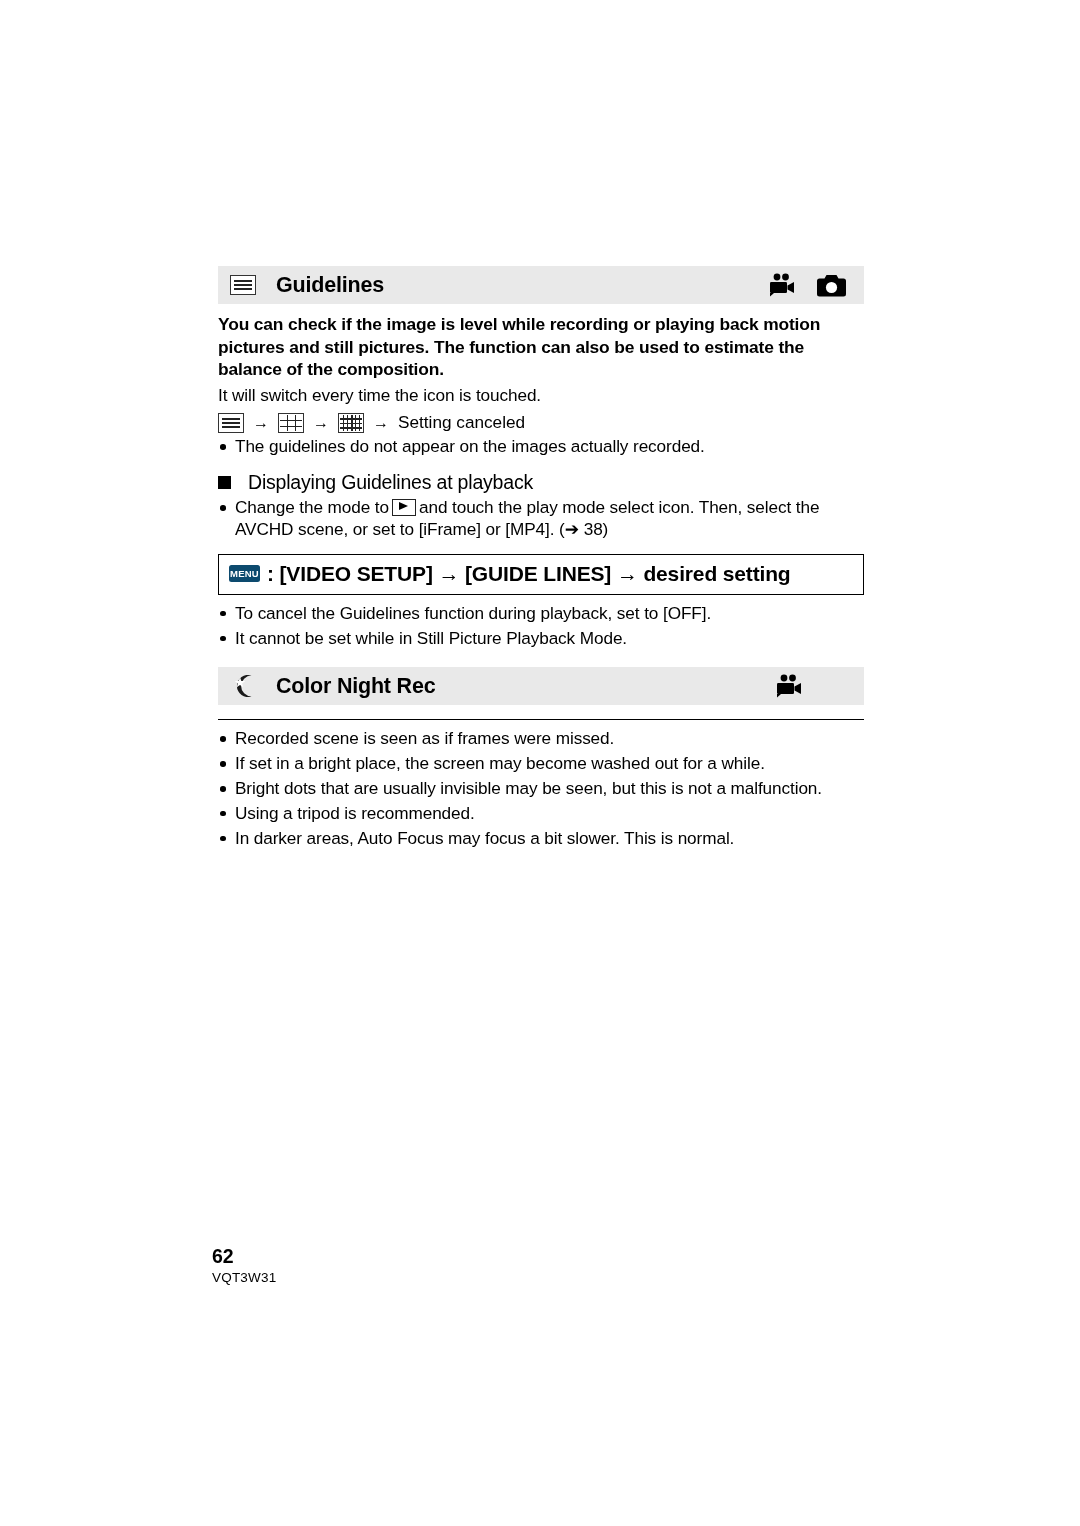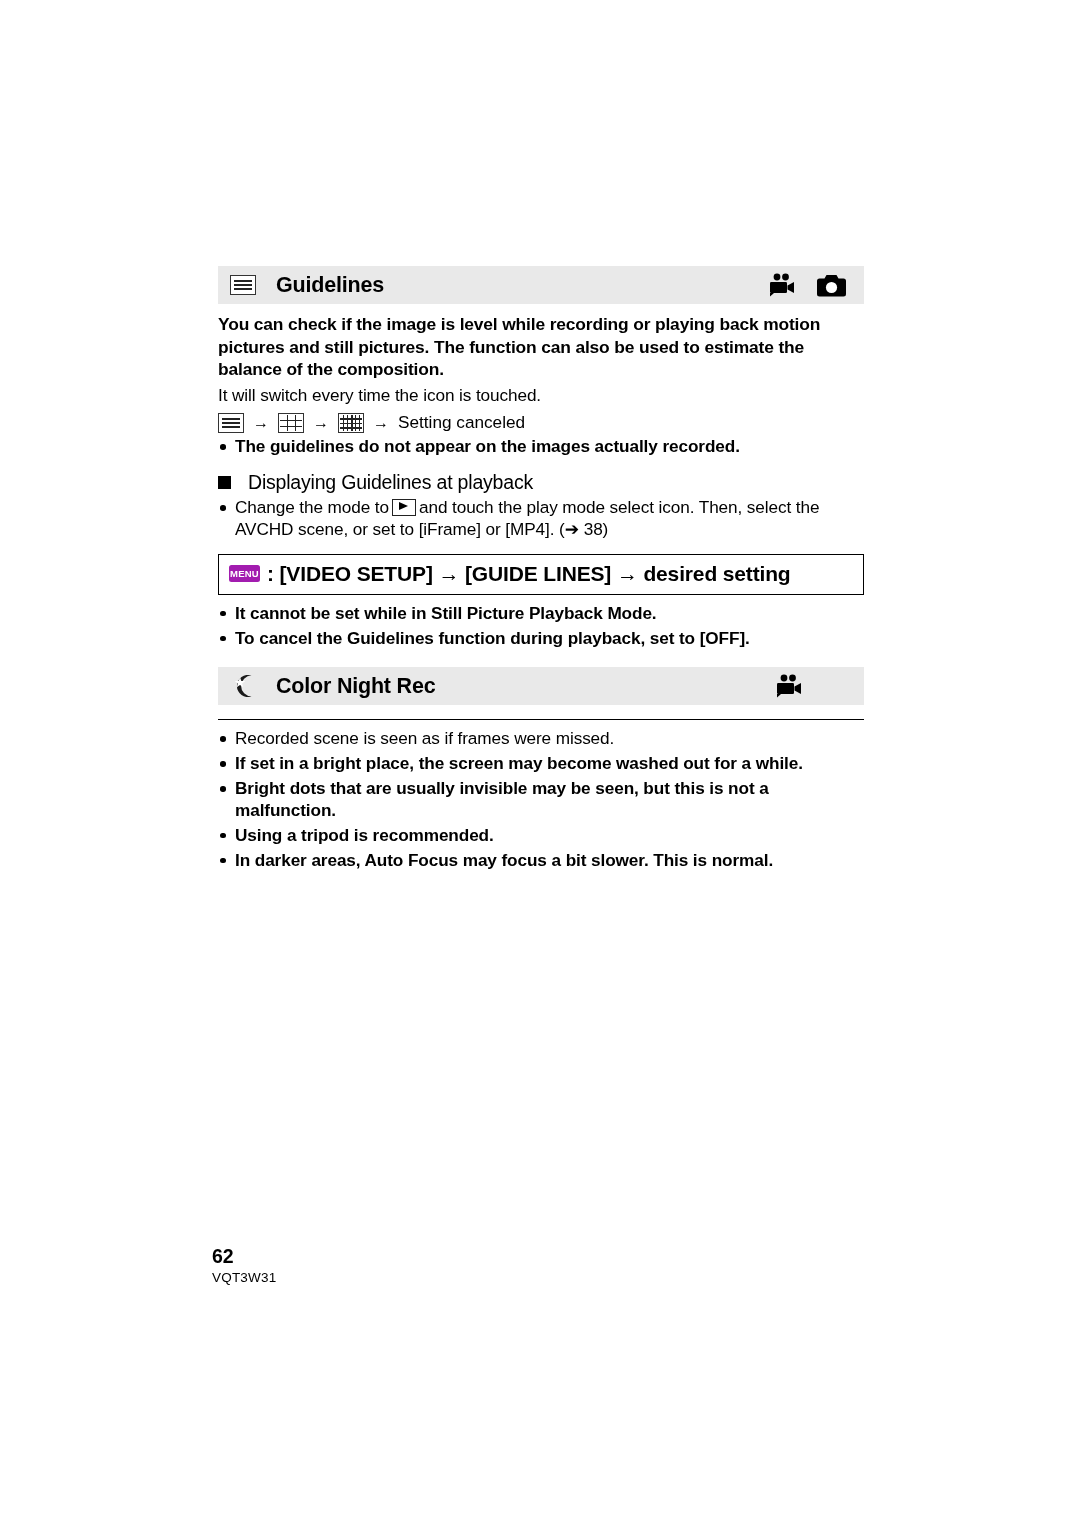--- a/index.html
+++ b/index.html
@@ -130,21 +130,20 @@
     margin: 0;
     padding: 0;
   }
   ul.bl li {
     position: relative;
     padding-left: 17px;
     font-size: 17.2px;
     line-height: 1.27;
     letter-spacing: -0.1px;
     margin-top: 3px;
-    font-weight: bold;
   }
   ul.bl li::before {
     content: "";
     position: absolute;
     left: 2px;
     top: 8px;
     width: 5.5px; height: 5.5px;
     border-radius: 50%;
     background: #000;
   }
@@ -194,21 +193,21 @@
     border: 1.4px solid #000;
     margin-top: 13px;
     padding: 7px 10px 8px 10px;
     display: flex;
     align-items: center;
   }
   .menu-chip {
     display: inline-flex;
     align-items: center;
     justify-content: center;
-    background: #a21caf;
+    background: #0c4a6e;
     color: #fff;
     font-size: 9.5px;
     font-weight: bold;
     letter-spacing: 0.2px;
     width: 31px; height: 17px;
     border-radius: 2.5px;
     flex: 0 0 auto;
   }
   .menu-path {
     font-size: 21px;
@@ -315,22 +314,22 @@
     <ul class="bl">
       <li class="bold"><span>Change the mode to</span><span class="icon-play"></span><span>and touch the play mode select icon. Then, select the AVCHD scene, or set to [iFrame] or [MP4]. (</span><span>➔</span> <span>38)</span></li>
     </ul>
 
     <div class="menu-box">
       <span class="menu-chip">MENU</span>
       <span class="menu-path">: [VIDEO SETUP] → [GUIDE LINES] → desired setting</span>
     </div>
 
     <ul class="bl" style="margin-top:8px;">
+      <li>To cancel the Guidelines function during playback, set to [OFF].</li>
       <li>It cannot be set while in Still Picture Playback Mode.</li>
-      <li>To cancel the Guidelines function during playback, set to [OFF].</li>
     </ul>
 
     <div class="sect-gap"></div>
 
     <div class="section-bar">
       <svg class="icon-moon" viewBox="0 0 26 24">
         <path d="M21.5 1.6 A11 11 0 1 0 21.5 22.4 A9 9 0 1 1 21.5 1.6 Z" fill="#1a1a1a"></path>
         <path d="M10 3.2 L11.35 7.0 L15.3 7.0 L12.1 9.4 L13.3 13.2 L10 10.9 L6.7 13.2 L7.9 9.4 L4.7 7.0 L8.65 7.0 Z" fill="#ffffff"></path>
       </svg>
       <span class="sb-title">Color Night Rec</span>

